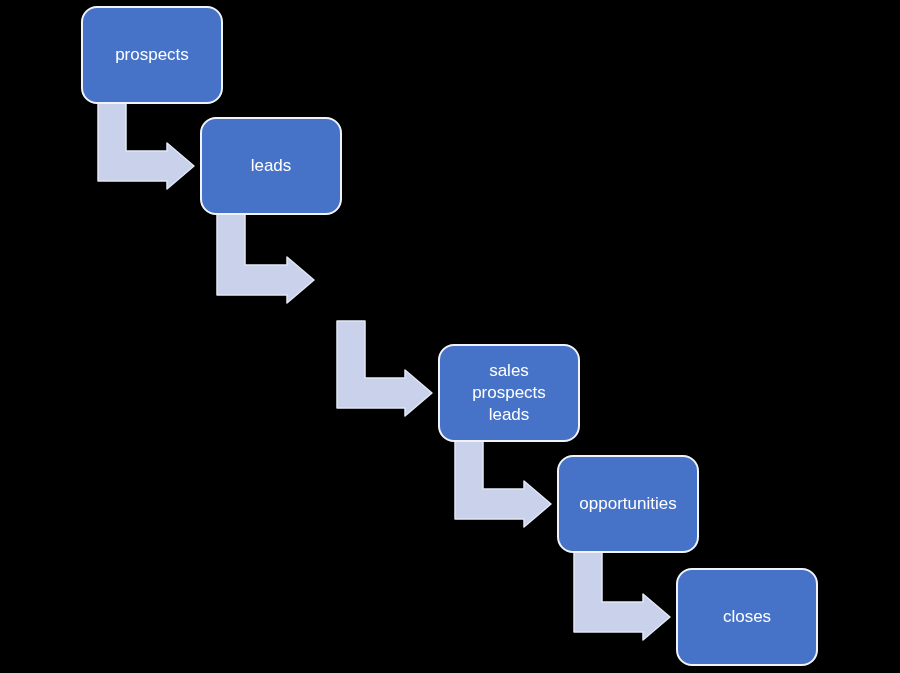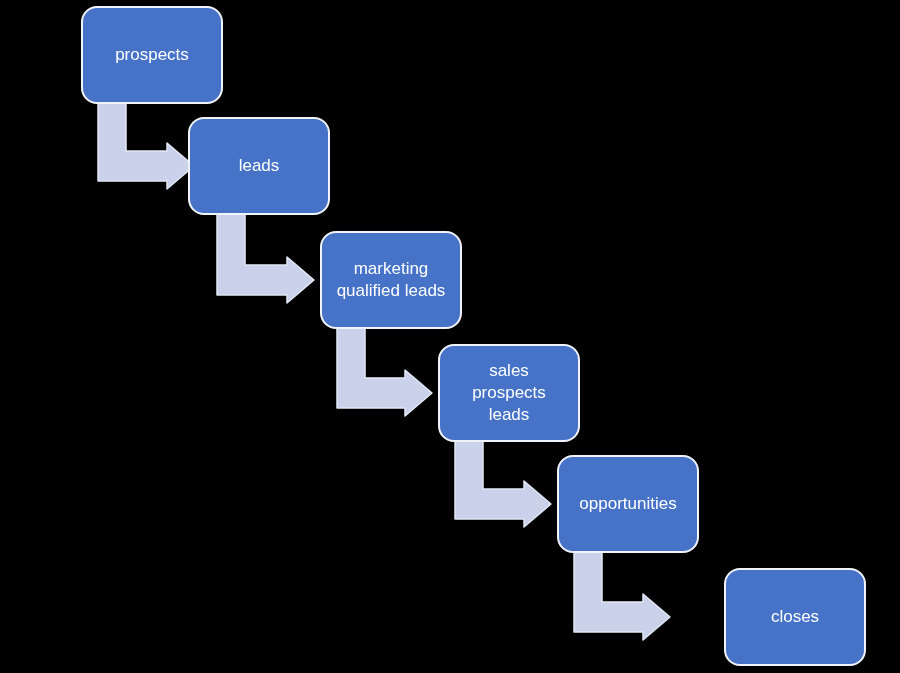--- a/index.html
+++ b/index.html
@@ -60,29 +60,26 @@
     <polygon points="98,96 126,96 126,151 167,151 167,143 194,166 167,189 167,181 98,181"></polygon>
     <polygon points="217,207 245,207 245,265 287,265 287,257 314,280 287,303 287,295 217,295"></polygon>
     <polygon points="337,321 365,321 365,378 405,378 405,370 432,393 405,416 405,408 337,408"></polygon>
     <polygon points="455,434 483,434 483,489 524,489 524,481 551,504 524,527 524,519 455,519"></polygon>
     <polygon points="574,545 602,545 602,602 643,602 643,594 670,617 643,640 643,632 574,632"></polygon>
   </svg>
 
   <div class="node" style="left:81px;  top:6px;">
     <span>prospects</span>
   </div>
-  <div class="node" style="left:188px; top:117px;">
+  <div class="node" style="left:200px; top:117px;">
     <span>leads</span>
-  </div>
-  <div class="node" style="left:320px; top:231px;">
-    <span>marketing qualified leads</span>
   </div>
   <div class="node" style="left:438px; top:344px;">
     <span>sales prospects leads</span>
   </div>
   <div class="node" style="left:557px; top:455px;align-items:center;">
     <span>opportunities</span>
   </div>
-  <div class="node" style="left:676px; top:568px;margin-left:48px;">
+  <div class="node" style="left:676px; top:568px;">
     <span>closes</span>
   </div>
 
 </div>
 
 </body></html>

